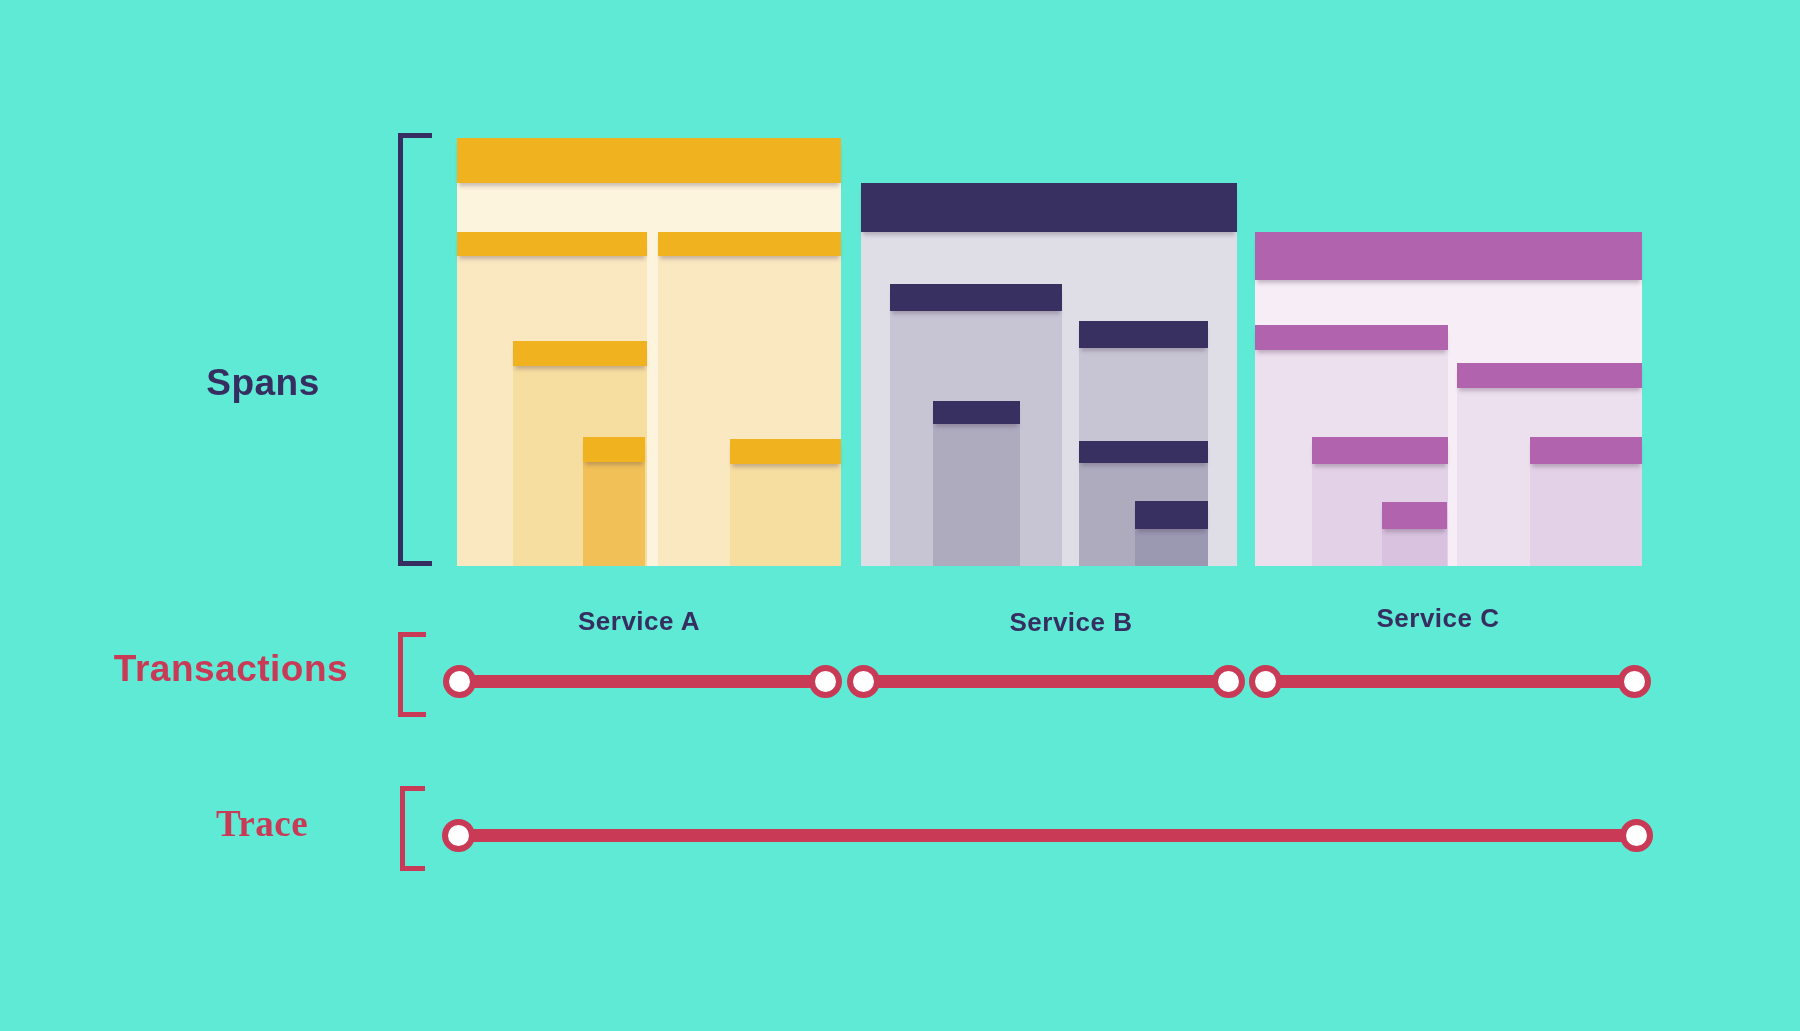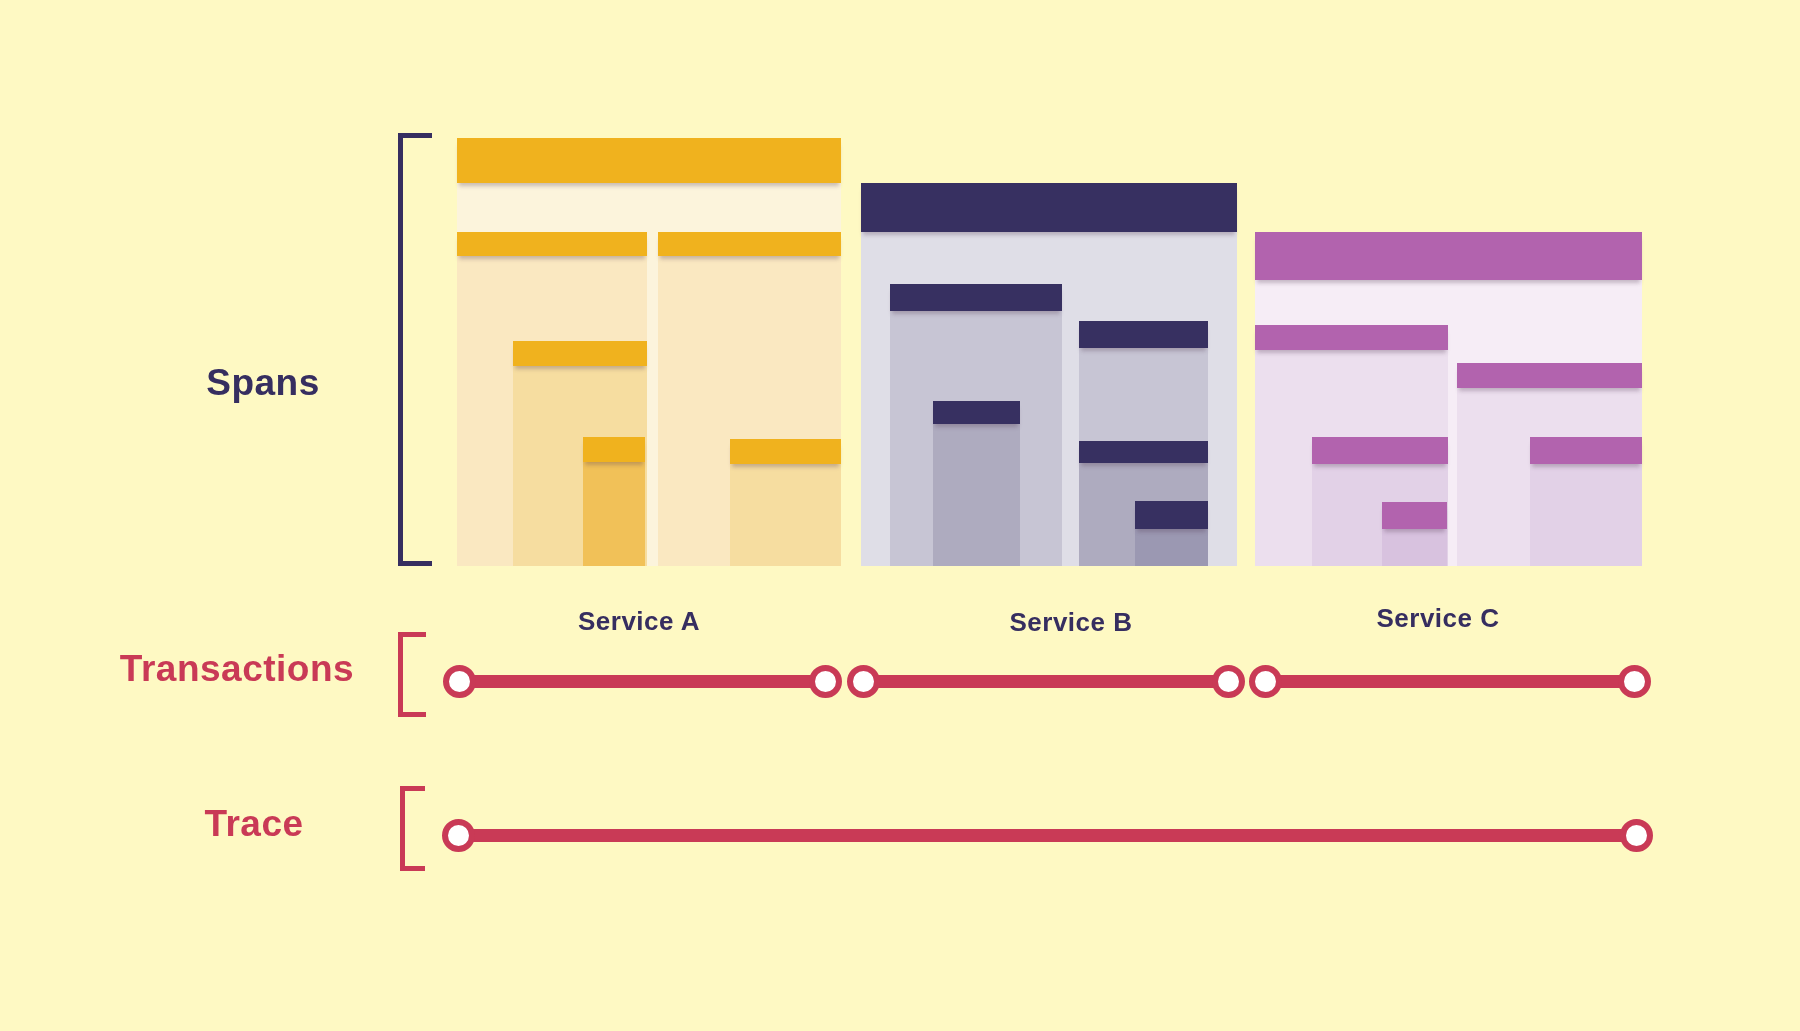--- a/index.html
+++ b/index.html
@@ -1,17 +1,17 @@
 <!DOCTYPE html>
 <html><head>
 <meta charset="utf-8">
 <style>
   html,body{margin:0;padding:0;background:#ffffff;}
   #stage{
-    position:relative;width:1800px;height:1031px;background:#fef9c3;
+    position:relative;width:1800px;height:1031px;background:#5eead4;
     font-family:"Liberation Sans", sans-serif;overflow:hidden;
   }
   .row-label{
     position:absolute;font-weight:bold;font-size:37px;line-height:1;
     transform:translate(-50%,-50%);white-space:nowrap;letter-spacing:0.5px;
   }
   .svc-label{
     position:absolute;font-weight:bold;font-size:26px;line-height:1;
     transform:translate(-50%,-50%);white-space:nowrap;letter-spacing:0.5px;
   }
@@ -23,22 +23,22 @@
   .span-bar{position:absolute;box-shadow:0 5px 4px -2px rgba(84,56,84,0.30);}
   .tl-seg{position:absolute;}
   .tl-circle{position:absolute;border-radius:50%;box-sizing:border-box;}
 </style>
 </head>
 <body>
 
 <div id="stage">
 
   <div class="row-label" style="left: 263px; top: 382px; color: rgb(54, 46, 96);">Spans</div>
-  <div class="row-label" style="left: 231px; top: 668px; color: rgb(201, 58, 86); margin-left: 6px;">Transactions</div>
-  <div class="row-label" style="left: 254px; top: 823px; color: rgb(201, 58, 86);">Trace</div>
+  <div class="row-label" style="left: 231px; top: 668px; color: rgb(201, 58, 86);">Transactions</div>
+  <div class="row-label" style="left: 262px; top: 823px; color: rgb(201, 58, 86); font-family: Liberation Serif, serif;">Trace</div>
 
   <div class="bracket" style="left: 398px; top: 133px; width: 34px; height: 433px; border-color: rgb(54, 46, 96); border-width: 5px;"></div>
   <div class="bracket" style="left: 398px; top: 632px; width: 28px; height: 85px; border-color: rgb(201, 58, 86); border-width: 5px;"></div>
   <div class="bracket" style="left: 400px; top: 786px; width: 25px; height: 85px; border-color: rgb(201, 58, 86); border-width: 5px;"></div>
 
   <div id="spans-layer">
       <div class="span-body" style="left: 457px; top: 183px; width: 384px; height: 383px; background: rgb(252, 244, 220);"></div>
       <div class="span-bar" style="left: 457px; top: 138px; width: 384px; height: 45px; background: rgb(240, 178, 30);"></div>
       <div class="span-body" style="left: 457px; top: 256px; width: 190px; height: 310px; background: rgb(250, 232, 193);"></div>
       <div class="span-bar" style="left: 457px; top: 232px; width: 190px; height: 24px; background: rgb(240, 178, 30);"></div>

